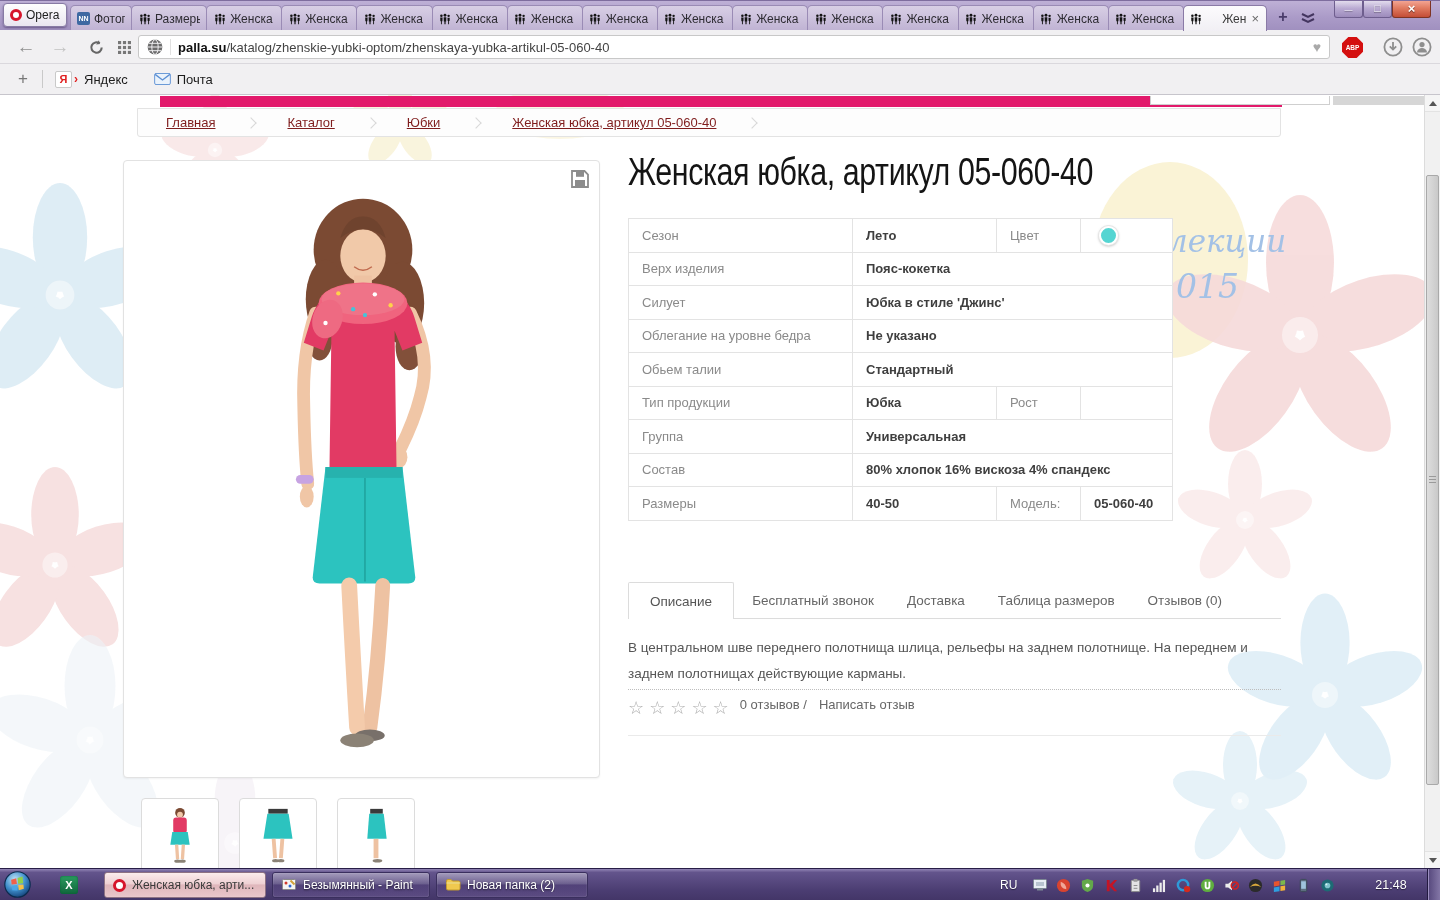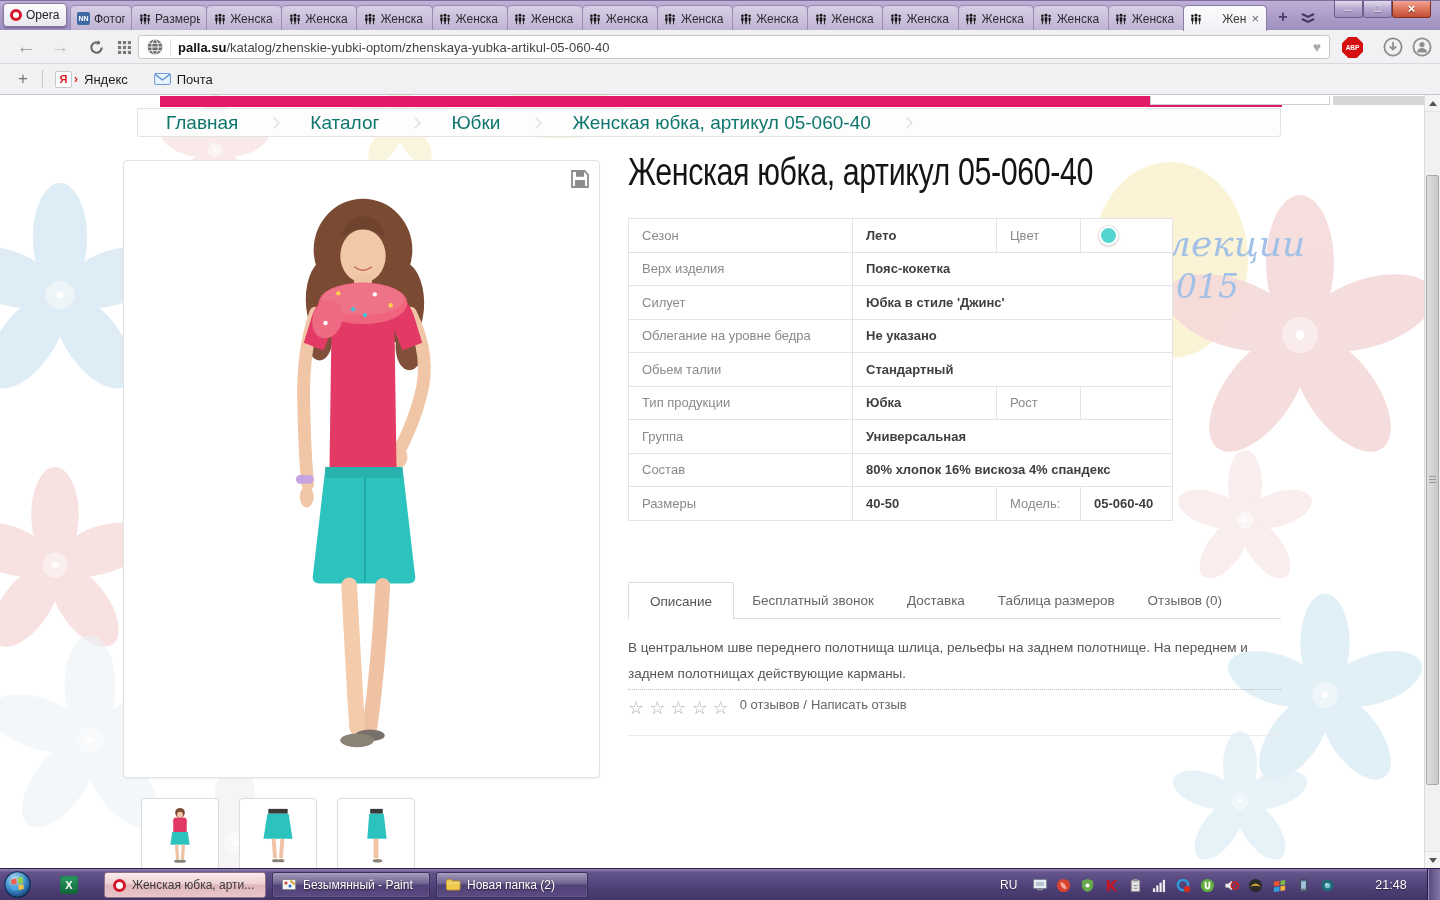--- a/index.html
+++ b/index.html
@@ -73,31 +73,31 @@
   .bm-label { font-size:13px; color:#1c1c1c; }
   .y-ico { width:17px; height:17px; background:#fff; border:1px solid #c9c9c9; border-radius:2px;
     color:#e02020; font-weight:bold; font-size:11px; display:flex; align-items:center; justify-content:center; }
   .y-chev { color:#e02020; font-weight:bold; margin-left:-4px; font-size:12px; }
   .y-chev::before { content:"›"; }
 
   
   #page { position:absolute; left:0; top:95px; width:1440px; height:773px; background:#fff; overflow:hidden; }
   .wm { position:absolute; left:0; top:0; width:1440px; height:773px; }
   .wm-text { position:absolute; font-family:"DejaVu Serif", serif; font-style:italic; color:#a3c1e6; }
-  .wm-t1 { left:1168px; top:128px; font-size:36px; }
+  .wm-t1 { left:1168px; top:128px; font-size:31px; }
   .wm-t2 { left:1176px; top:172px; font-size:33px; }
 
   .site-bar { position:absolute; left:160px; top:1px; width:1122px; height:11px; background:#e2196b; }
   .site-search-input { position:absolute; left:990px; top:0; width:180px; height:9px; background:#fff;
     border:1px solid #cfcfcf; border-top:none; }
   .site-search-btn { position:absolute; left:1173px; top:0; width:92px; height:9px; background:#d6d6d6; }
 
   .breadcrumbs { position:absolute; left:137px; top:13px; width:1144px; height:29px; background:#fdfdfd;
     border:1px solid #e3e3e3; border-radius:0 0 3px 3px; display:flex; align-items:center; padding-left:28px; }
-  .bc-item { font-size:19px; color:#0f766e; }
+  .bc-item { font-size:13px; color:#7f1d1d;text-decoration:underline; }
   .bc-sep { width:8px; height:8px; border-top:1px solid #d8d8d8; border-right:1px solid #d8d8d8;
     transform:rotate(45deg); margin:0 32px; flex:0 0 auto; }
 
   .image-card { position:absolute; left:123px; top:65px; width:477px; height:618px; background:#fff;
     border:1px solid #e2e2e2; border-radius:4px; box-shadow:0 1px 2px rgba(0,0,0,.05); }
   .save-ico { position:absolute; right:8px; top:7px; width:22px; height:22px; }
   .model { position:absolute; left:30px; top:12px; width:418px; height:592px; }
 
   .product-title { position:absolute; left:628px; top:56px; font-size:38px; font-weight:500; color:#141414;
     white-space:nowrap; transform:scaleX(.8); transform-origin:left center; letter-spacing:-.5px; }
@@ -118,21 +118,21 @@
   .ptab { font-size:13.5px; color:#666; line-height:37px; margin-right:33px; white-space:nowrap; }
   .ptab.active { position:relative; z-index:2; background:#fff; border:1px solid #dcdcdc; border-bottom:none;
     border-radius:2px 2px 0 0; padding:0 21px; margin-right:18px; color:#555; }
 
   .desc { position:absolute; left:628px; top:540px; width:648px; font-size:13.5px; color:#565656; line-height:26px; }
   .dotted-rule { position:absolute; left:628px; top:594px; width:653px; border-top:1px dotted #bdbdbd; }
   .reviews-row { position:absolute; left:628px; top:602px; height:22px; display:flex; align-items:flex-start; }
   .star { color:#aeaeae; font-size:18px; margin-right:5px; }
   .star::before { content:"☆"; }
   .reviews-text { font-size:13px; color:#666; margin-left:6px; }
-  .write-review { font-size:13px; color:#666; margin-left:4px; }
+  .write-review { font-size:13px; color:#666; margin-left:12px; }
   .solid-rule { position:absolute; left:628px; top:640px; width:653px; border-top:1px solid #eaeaea; }
 
   .thumb { position:absolute; top:703px; width:78px; height:74px; background:#fff; border:1px solid #dcdcdc;
     border-radius:4px; display:flex; align-items:center; justify-content:center; }
   .thumb1 { left:141px; } .thumb2 { left:239px; } .thumb3 { left:337px; }
 
   .scrollbar { position:absolute; left:1424px; top:0; width:16px; height:773px; background:#f1f1f1;
     border-left:1px solid #dcdcdc; }
   .sb-btn { position:absolute; left:0; width:15px; height:17px; background:#f5f5f5; display:flex;
     align-items:center; justify-content:center; }

